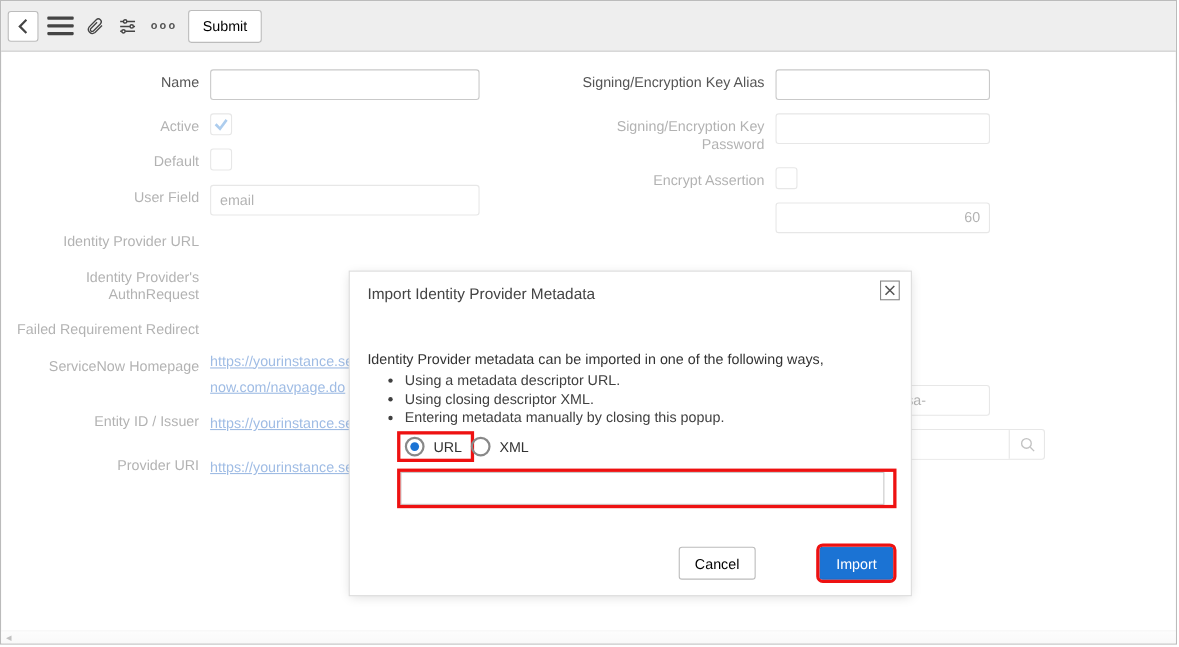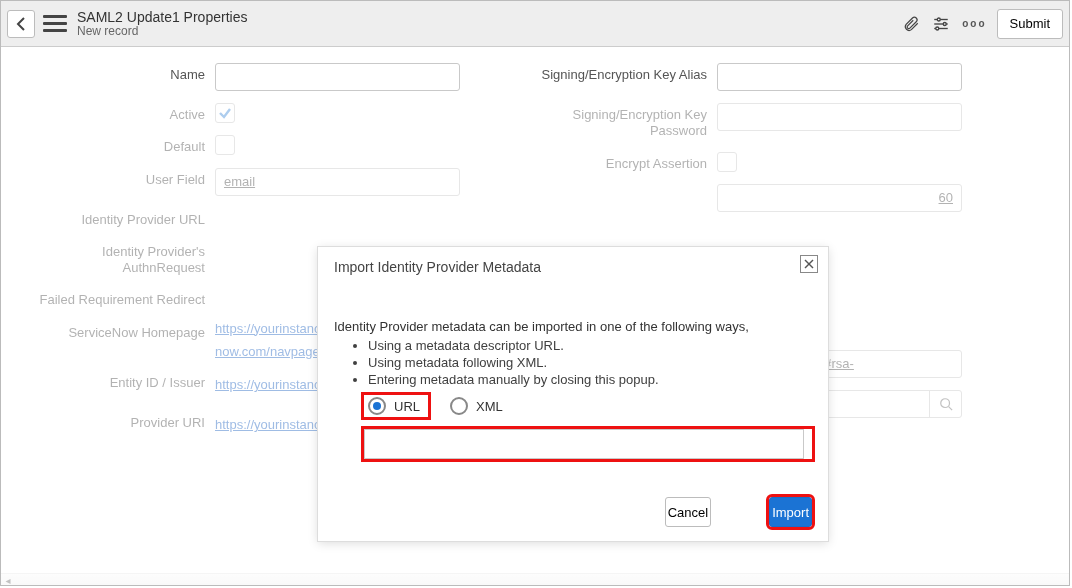--- a/index.html
+++ b/index.html
@@ -60,21 +60,20 @@
   
   .form-area {
     position: relative;
     padding: 16px 40px 0 0;
     height: calc(100% - 46px);
     overflow: hidden;
   }
   .two-col {
     display: flex;
     gap: 0;
-    padding-left: 24px;
   }
   .col { width: 50%; }
   .row {
     display: flex;
     align-items: flex-start;
     margin-bottom: 12px;
   }
   .lab {
     width: 190px;
     padding-right: 10px;
@@ -88,23 +87,22 @@
     flex: 1;
     display: flex;
     align-items: center;
     gap: 6px;
   }
   .txt {
     height: 28px; width: 245px;
     border: 1px solid #c9c9c9; border-radius: 3px;
     padding: 0 8px; font-size: 13px; color: #555;
     background: #fff;
-    text-decoration: underline;
-  }
-  .txt.wide { width: 245px; }
+  }
+  .txt.wide { width: 195px; }
   .chk {
     width: 20px; height: 20px;
     border: 1px solid #c9c9c9; border-radius: 3px;
     background: #fff; display:flex; align-items:center; justify-content:center;
     cursor: pointer;
   }
   .chk .tick {
     stroke: #4a90d9; stroke-width: 2.4; fill: none;
   }
   a.link { color: #2a6ac4; text-decoration: underline; font-size: 13px; }
@@ -147,21 +145,21 @@
   .modal h3 { margin: 0 0 6px 0; font-size: 14px; font-weight: normal; color:#444; }
   .modal .desc { font-size: 13px; color:#333; margin-bottom: 4px; margin-top: 44px; }
   .modal ul { margin: 2px 0 8px 0; padding-left: 34px; font-size:13px; color:#404040; }
   .modal ul li { margin: 2px 0; }
   .modal-close {
     position:absolute; top:8px; right:10px;
     width:18px; height:18px; border:1px solid #888;
     display:flex; align-items:center; justify-content:center;
     font-size:13px; cursor:pointer; color:#555;
   }
-  .radio-row { display:flex; align-items:center; gap: 22px; margin: 4px 0 12px 30px; }
+  .radio-row { display:flex; align-items:center; margin: 4px 0 12px 30px; }
   .radio {
     width:18px; height:18px; border-radius:50%;
     border:2px solid #888; display:flex; align-items:center; justify-content:center;
     cursor:pointer;
   }
   .radio .dot { width:8px; height:8px; border-radius:50%; background:#1b73d4; }
   .radio-opt { display:flex; align-items:center; gap:8px; }
   .radio-opt.selected { outline: 3px solid #e11; padding: 2px 8px 2px 4px; }
   .radio-label { font-size:13px; color:#333; }
   .url-input-wrap {
@@ -171,21 +169,21 @@
   .url-input {
     width: 440px; height: 30px;
     border: 1px solid #c9c9c9; padding: 0 8px;
     font-size: 13px; display:block;
   }
   .modal-actions {
     position: absolute; right: 16px; bottom: 14px;
     display:flex; gap: 10px;
   }
   .btn {
-    height: 30px; padding: 0 2px;
+    height: 30px; padding: 0 14px;
     border: 1px solid #bcbcbc; border-radius: 3px;
     background:#fff; cursor:pointer; font-size:13px;
   }
   .btn.primary {
     background:#1b73d4; border-color:#1b6cc9; color:#fff;margin-left:48px;
   }
   .btn.primary.hlt { outline: 3px solid #e11; }
 
   
   .bottom-scroll {
@@ -206,24 +204,20 @@
 <div class="header">
   <div class="back-btn">
     <svg width="10" height="14" viewBox="0 0 10 14">
           <path d="M8 1 L2 7 L8 13" stroke="#444" stroke-width="2" fill="none"></path>
         </svg>
   </div>
   <div class="hamburger">
     <span></span>
         <span></span>
         <span></span>
-  </div>
-  <div class="title-block">
-    <div class="title-main">SAML2 Update1 Properties</div>
-    <div class="title-sub">New record</div>
   </div>
   <div class="hdr-icons">
     <span class="hdr-icon">
       <svg width="18" height="18" viewBox="0 0 24 24">
             <path d="M21 11l-8.5 8.5a5 5 0 0 1-7-7L14 4a3.5 3.5 0 1 1 5 5l-8.5 8.5a2 2 0 1 1-3-3L15 7" stroke="#444" stroke-width="1.6" fill="none"></path>
           </svg>
     </span>
     <span class="hdr-icon">
       <svg width="18" height="18" viewBox="0 0 24 24" stroke="#444" stroke-width="1.8" fill="none">
         <line x1="3" y1="6" x2="21" y2="6"></line>
@@ -390,21 +384,21 @@
     <div class="modal-close">
       <svg width="10" height="10" viewBox="0 0 10 10" stroke="#555" stroke-width="1.4">
             <line x1="1" y1="1" x2="9" y2="9"></line>
             <line x1="9" y1="1" x2="1" y2="9"></line>
           </svg>
     </div>
     <h3>Import Identity Provider Metadata</h3>
     <div class="desc">Identity Provider metadata can be imported in one of the following ways,</div>
     <ul>
       <li>Using a metadata descriptor URL.</li>
-      <li>Using metadata following XML.</li>
+      <li>Using closing descriptor XML.</li>
       <li>Entering metadata manually by closing this popup.</li>
     </ul>
     <div class="radio-row">
       <div class="radio-opt selected">
         <div class="radio">
               <div class="dot"></div>
             </div>
         <span class="radio-label">URL</span>
       </div>
       <div class="radio-opt">

